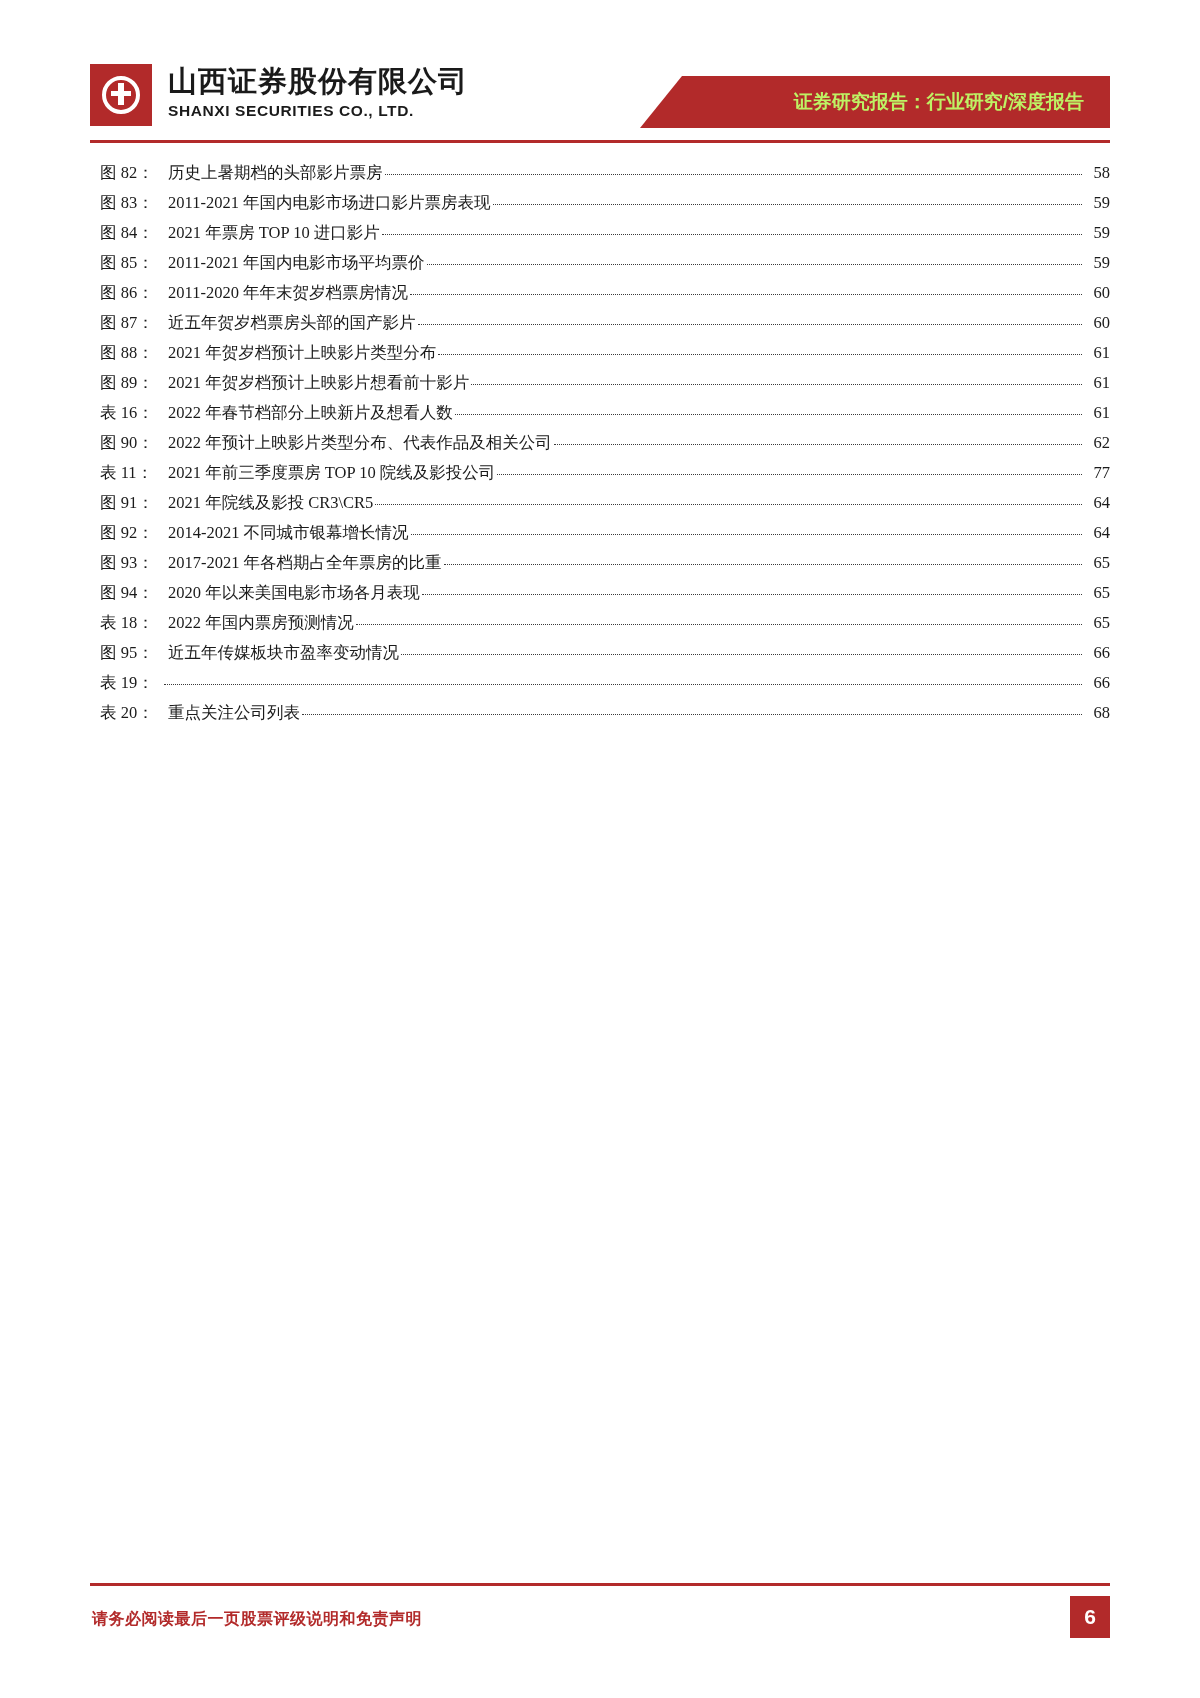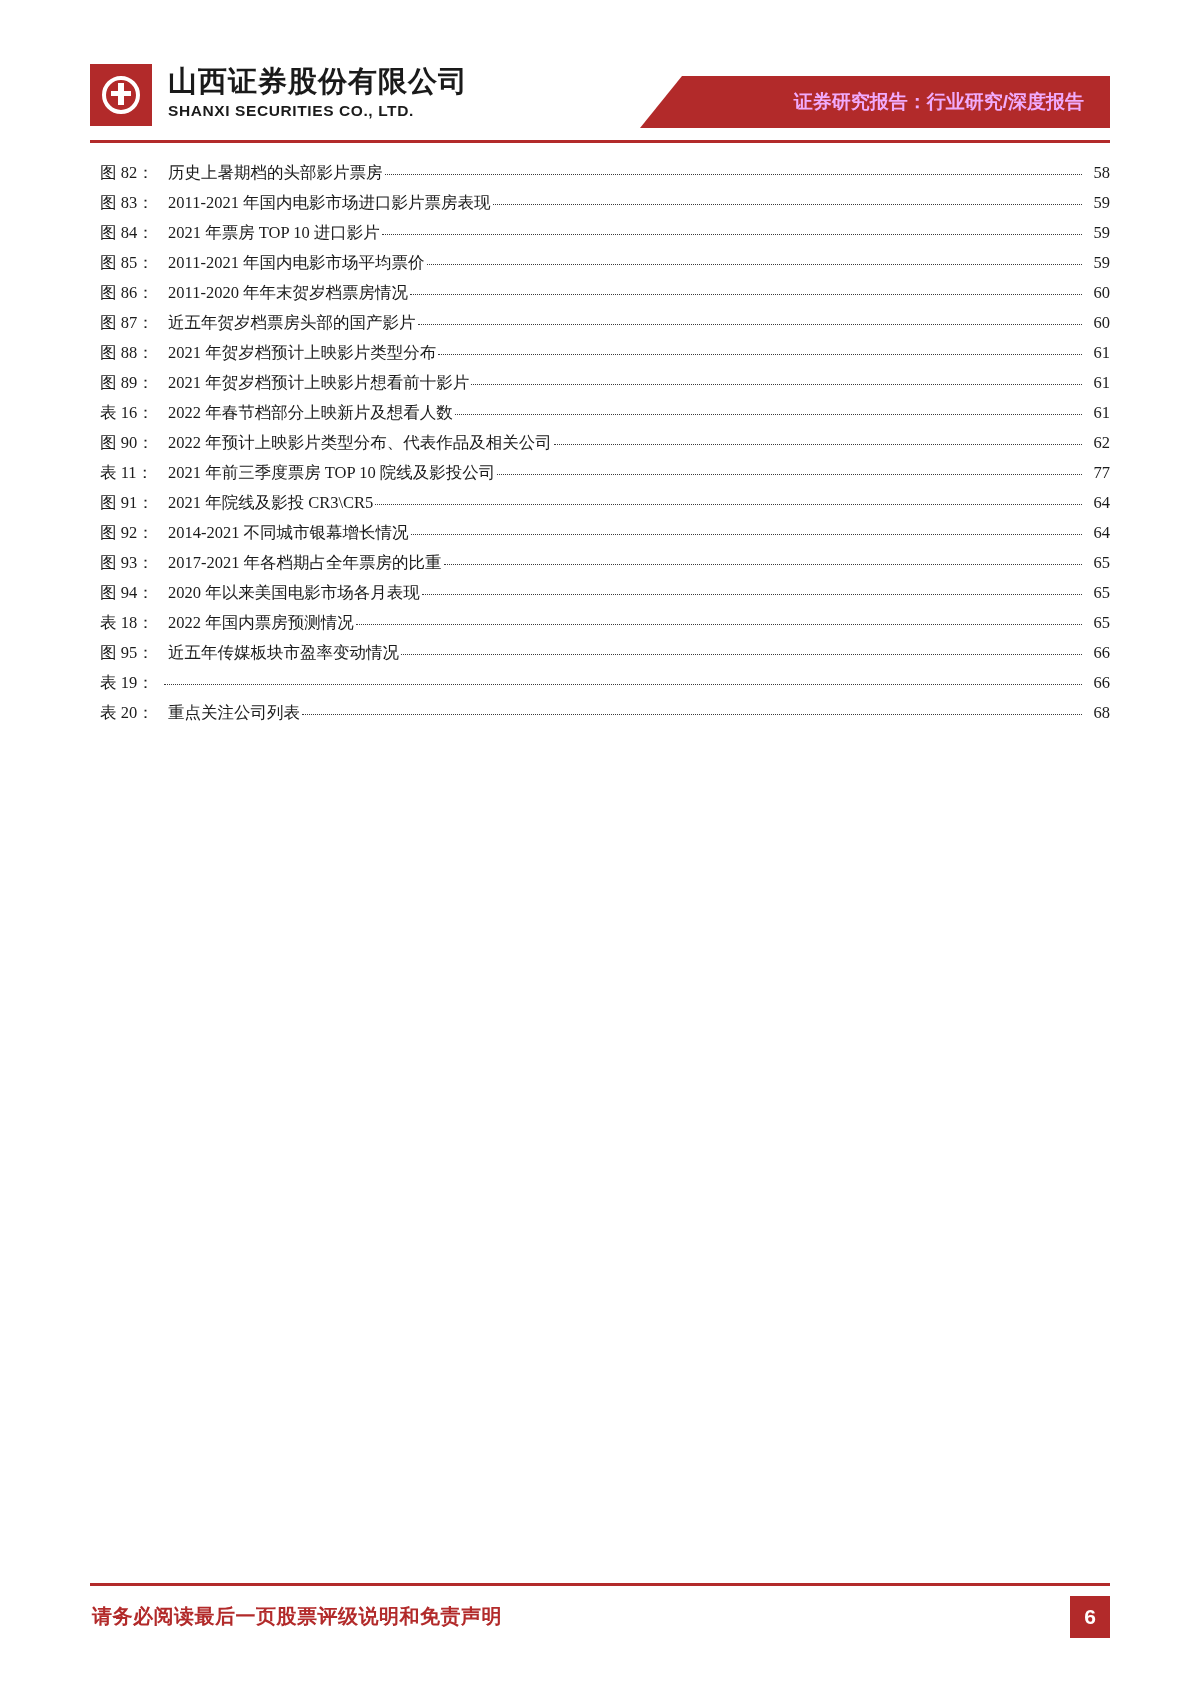--- a/index.html
+++ b/index.html
@@ -88,21 +88,21 @@
     line-height: 22px;
     margin-top: 2px;
   }
   .header-banner {
     position: absolute;
     right: 0;
     top: 16px;
     height: 52px;
     width: 470px;
     background: #b22a2a;
-    color: #f0abfc;
+    color: #bef264;
     font-family: "Liberation Sans", sans-serif;
     font-size: 19px;
     font-weight: bold;
     display: flex;
     align-items: center;
     justify-content: flex-end;
     padding-right: 26px;
     box-sizing: border-box;
     clip-path: polygon(42px 0, 100% 0, 100% 100%, 0 100%);
   }
@@ -159,21 +159,21 @@
     right: 90px;
     bottom: 112px;
     height: 3px;
     background: #b22a2a;
   }
   .footer-note {
     position: absolute;
     left: 92px;
     bottom: 68px;
     font-family: "Liberation Sans", sans-serif;
-    font-size: 20px;
+    font-size: 16px;
     font-weight: bold;
     color: #b22a2a;
     letter-spacing: 0.5px;
   }
   .footer-pagebox {
     position: absolute;
     right: 90px;
     bottom: 60px;
     width: 40px;
     height: 42px;

